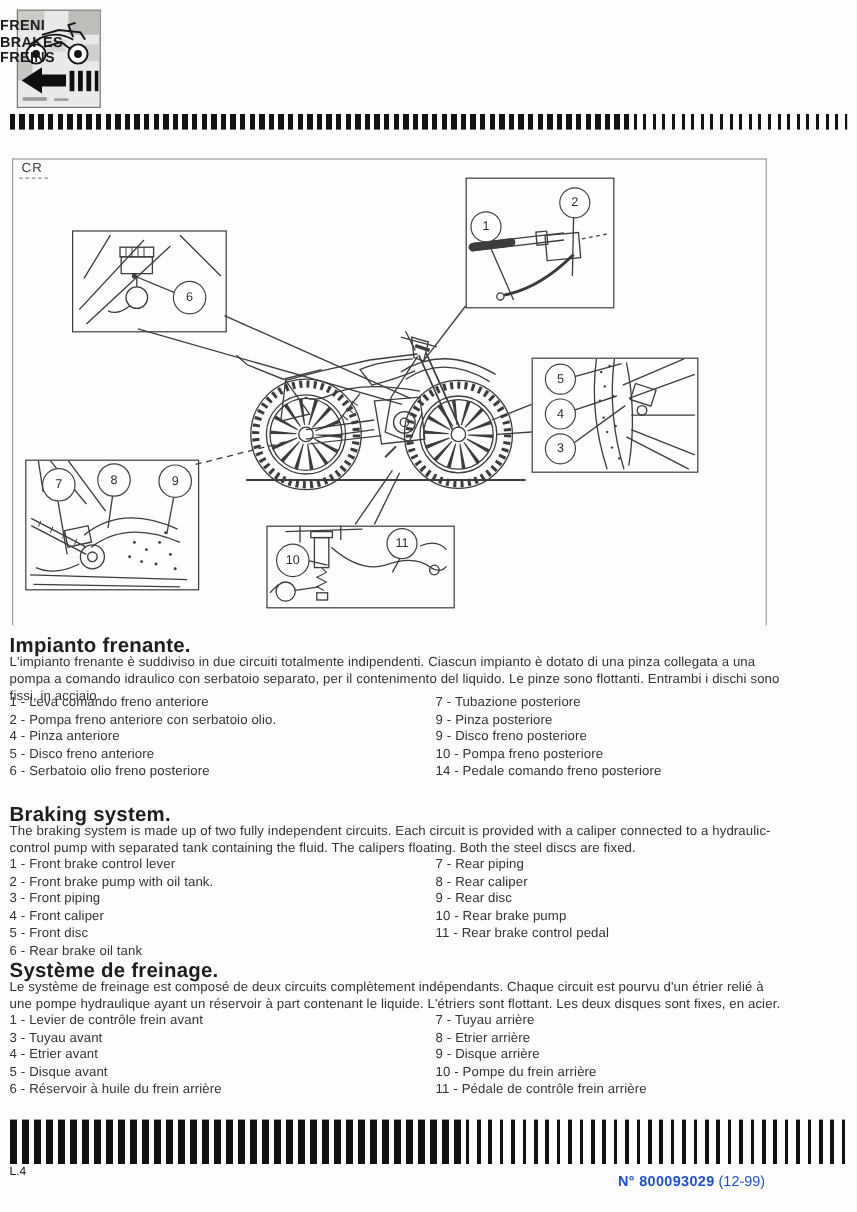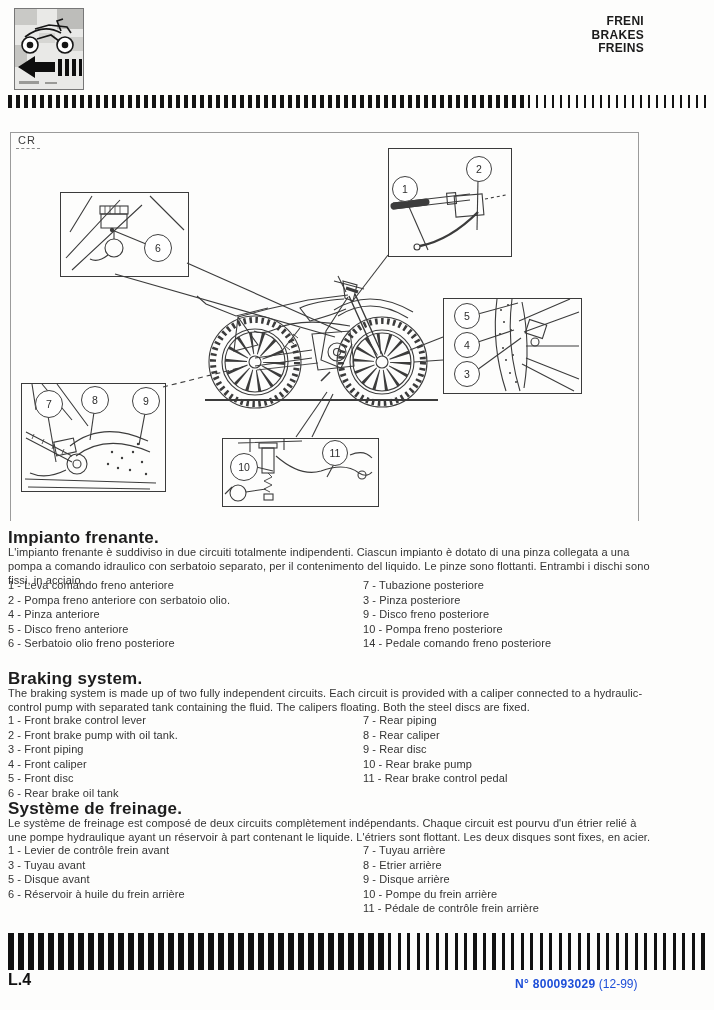--- a/index.html
+++ b/index.html
@@ -1,37 +1,37 @@
 <!DOCTYPE html>
 <html><head>
 <meta charset="utf-8">
 <style>
   html,body{margin:0;padding:0;background:#e8e8e8}
   .page{position:relative;width:714px;height:1010px;background:#fdfdfc;margin:0 auto;
         font-family:"Liberation Sans",sans-serif;color:#2a2a2a;overflow:hidden}
   .abs{position:absolute}
-  .hdr-title{left:0;right:70px;top:15px;text-align:right;font-weight:bold;
+  .hdr-title{left:0;right:70px;top:15px;text-align:left;font-weight:bold;
              font-size:12px;line-height:13.5px;letter-spacing:.3px;color:#1c1c1c}
   .logo{left:14px;top:8px;width:68px;height:80px;border:1px solid #777;background:#e9e9e7;overflow:hidden}
   .barcode{background:repeating-linear-gradient(90deg,#131313 0 4.5px,#fdfdfc 4.5px 8px)}
   .barcode.thin{background:repeating-linear-gradient(90deg,#131313 0 2.5px,#fdfdfc 2.5px 8px)}
   .frame{left:10px;top:132px;width:627px;height:388px;border:1px solid #9b9b9b;border-bottom:none}
   .cr-label{left:16px;top:134px;font-size:11px;color:#3d3d3d;letter-spacing:1px;
             border-bottom:1px dashed #8a8a8a;padding:0 4px 2px 2px}
   .inset{position:absolute;border:1.4px solid #3b3b3b;z-index:3}
   .callout{position:absolute;border:1.3px solid #414141;border-radius:50%;background:#fff;
            display:flex;align-items:center;justify-content:center;font-size:10.5px;
            color:#2e2e2e;z-index:5}
   .c24{width:24px;height:24px}.c26{width:26px;height:26px}
   svg.layer{position:absolute;left:0;top:0;z-index:2}
   .ln{fill:none;stroke:#3c3c3c;stroke-width:1.1}
   .sec-title{font-weight:bold;font-size:17px;color:#1d1d1d;letter-spacing:.2px}
   .body-par{font-size:11px;line-height:14px;letter-spacing:.1px;color:#333}
   .list{font-size:11px;line-height:14.6px;letter-spacing:.1px;color:#333}
-  .footer-left{font-weight:bold;font-size:16px;color:#111}
+  .footer-left{font-weight:normal;font-size:10px;color:#111}
   .footer-right{font-size:12px;color:#1d4ed8}
   .footer-right b{letter-spacing:.3px}
   .z4{z-index:4}
 </style>
 </head>
 <body>
 
 <div class="page">
 
   <div class="abs logo">
@@ -252,21 +252,21 @@
   <div class="abs z4 body-par" style="left:8px;top:545px;width:650px">L'impianto frenante è suddiviso in due circuiti totalmente indipendenti. Ciascun impianto è dotato di una pinza collegata a una pompa a comando idraulico con serbatoio separato, per il contenimento del liquido. Le pinze sono flottanti. Entrambi i dischi sono fissi, in acciaio.</div>
   <div class="abs z4 list" style="left:8px;top:578px;width:350px">
     <div>1 - Leva comando freno anteriore</div>
     <div>2 - Pompa freno anteriore con serbatoio olio.</div>
     <div>4 - Pinza anteriore</div>
     <div>5 - Disco freno anteriore</div>
     <div>6 - Serbatoio olio freno posteriore</div>
   </div>
   <div class="abs z4 list" style="left:363px;top:578px;width:300px">
     <div>7 - Tubazione posteriore</div>
-    <div>3 - Pinza posteriore</div>
+    <div>9 - Pinza posteriore</div>
     <div>9 - Disco freno posteriore</div>
     <div>10 - Pompa freno posteriore</div>
     <div>14 - Pedale comando freno posteriore</div>
   </div>
 
   <div class="abs z4 sec-title" style="left:8px;top:669px">Braking system.</div>
   <div class="abs z4 body-par" style="left:8px;top:686px;width:650px">The braking system is made up of two fully independent circuits. Each circuit is provided with a caliper connected to a hydraulic-control pump with separated tank containing the fluid. The calipers floating. Both the steel discs are fixed.</div>
   <div class="abs z4 list" style="left:8px;top:713px;width:350px">
     <div>1 - Front brake control lever</div>
     <div>2 - Front brake pump with oil tank.</div>
@@ -281,20 +281,21 @@
     <div>9 - Rear disc</div>
     <div>10 - Rear brake pump</div>
     <div>11 - Rear brake control pedal</div>
   </div>
 
   <div class="abs z4 sec-title" style="left:8px;top:799px">Système de freinage.</div>
   <div class="abs z4 body-par" style="left:8px;top:816px;width:650px">Le système de freinage est composé de deux circuits complètement indépendants. Chaque circuit est pourvu d'un étrier relié à une pompe hydraulique ayant un réservoir à part contenant le liquide. L'étriers sont flottant. Les deux disques sont fixes, en acier.</div>
   <div class="abs z4 list" style="left:8px;top:843px;width:350px">
     <div>1 - Levier de contrôle frein avant</div>
     <div>3 - Tuyau avant</div>
+    <div>4 - Etrier avant</div>
     <div>5 - Disque avant</div>
     <div>6 - Réservoir à huile du frein arrière</div>
   </div>
   <div class="abs z4 list" style="left:363px;top:843px;width:300px">
     <div>7 - Tuyau arrière</div>
     <div>8 - Etrier arrière</div>
     <div>9 - Disque arrière</div>
     <div>10 - Pompe du frein arrière</div>
     <div>11 - Pédale de contrôle frein arrière</div>
   </div>

